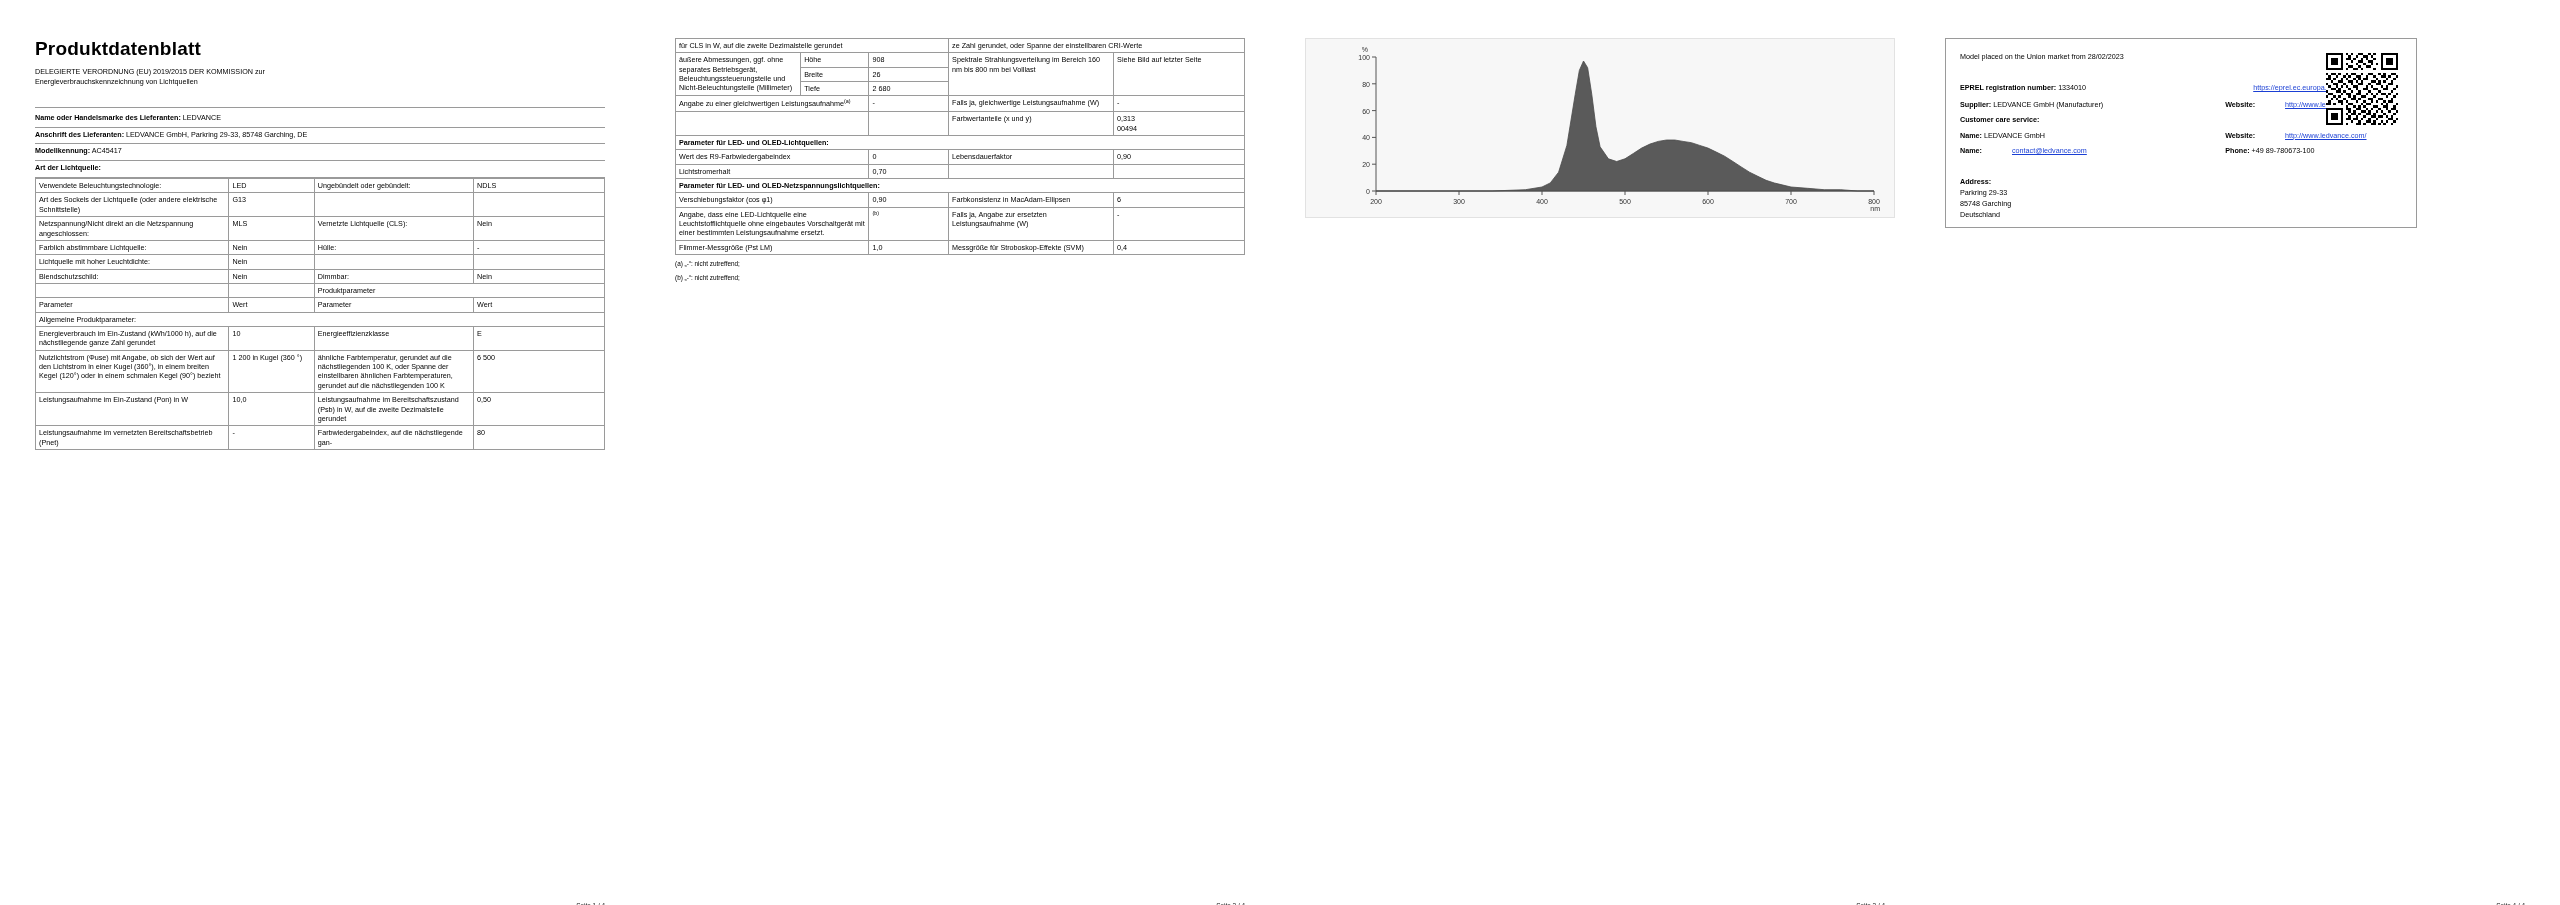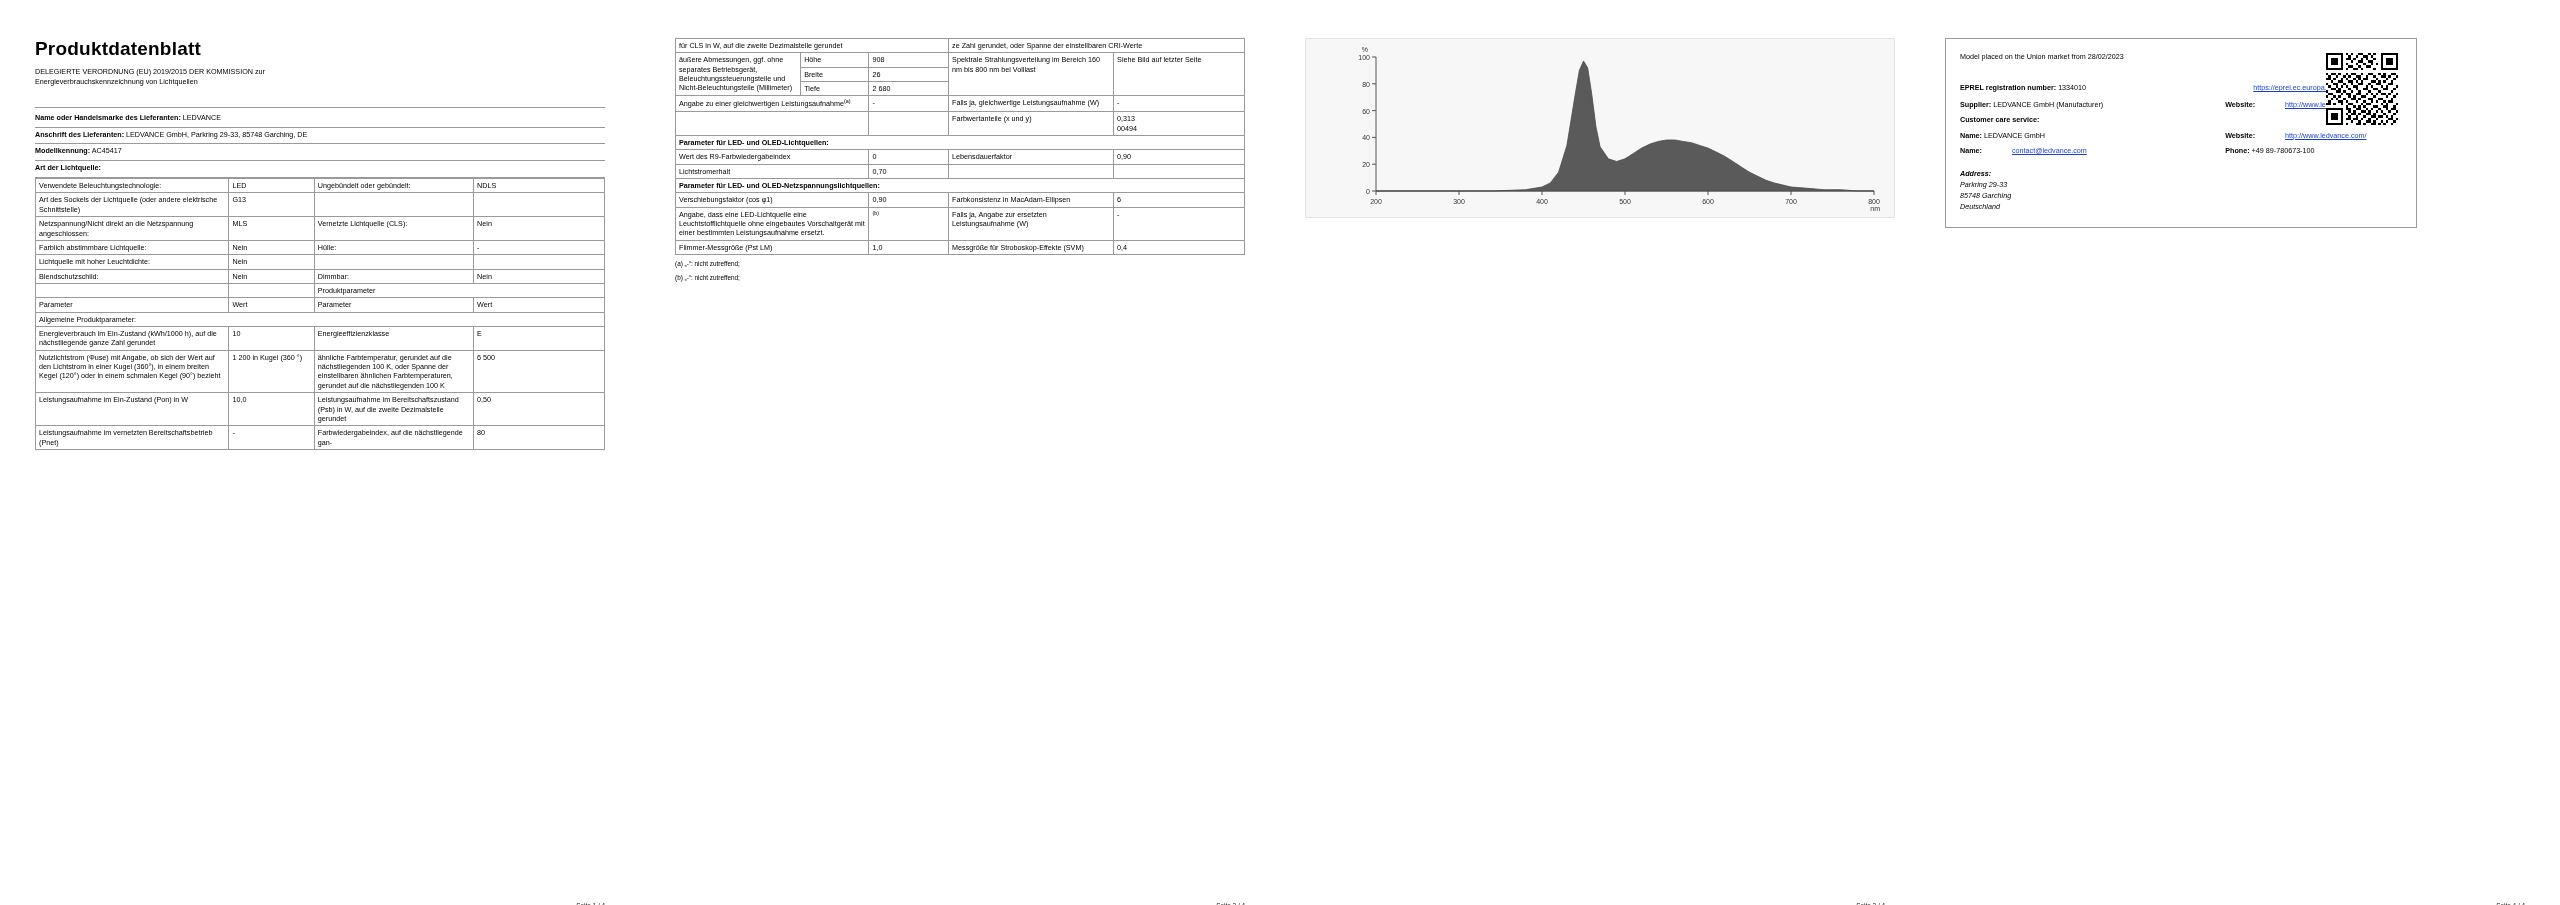--- a/index.html
+++ b/index.html
@@ -130,21 +130,21 @@
     word-break: break-all;
     padding-left: 28px;
   }
   .qr {
     position: absolute;
     right: 18px;
     top: 14px;
     width: 72px;
     height: 72px;
   }
-  .addr { margin-top: 12px; font-style: italic; }
+  .addr { margin-top: 20px; }
   .fn {
     font-size: 6.4px;
     line-height: 1.5;
     margin-top: 4px;
   }
   sup { font-size: 5.4px; }
 </style>
 </head>
 <body>
 

